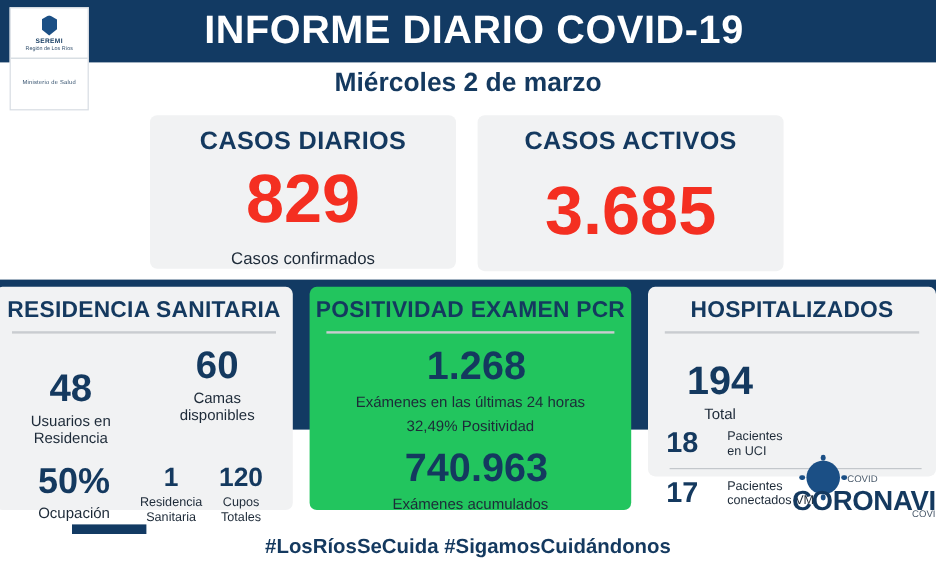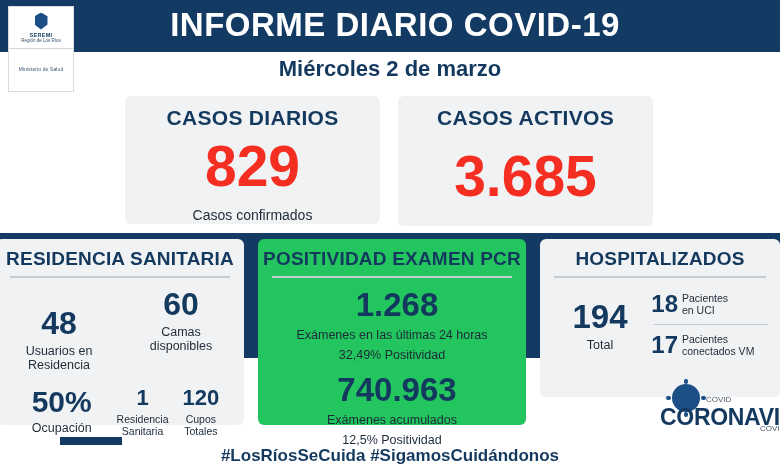--- a/index.html
+++ b/index.html
@@ -100,25 +100,25 @@
   .n-50 { font-size: 30px; }
   .cell-rs { width: 62px; text-align: center; }
   .n-1 { font-size: 22px; }
   .cell-cupos { width: 62px; text-align: center; }
   .n-120 { font-size: 22px; }
   .lbl-sm { color: #1d2a38; font-size: 10.5px; line-height: 1.15; margin-top: 2px; }
 
   .pcr-num { text-align: center; color: #14395f; font-weight: bold; font-size: 33px; margin-top: 8px; padding-left: 10px; }
   .pcr-line { text-align: center; color: #1d2a38; font-size: 12.5px; margin-top: 4px; line-height: 1.25; }
 
-  .hosp-body { display: flex; margin-top: 8px; padding: 0 12px; }
+  .hosp-body { display: flex; margin-top: 8px; padding: 0 12px; flex-direction: column; }
   .hosp-total { width: 96px; text-align: center; padding-top: 12px; }
   .n-194 { font-size: 33px; }
   .hosp-right { flex: 1; }
-  .hosp-item { display: flex; align-items: center; gap: 4px; padding: 4px 0; }
+  .hosp-item { display: flex; align-items: center; gap: 24px; padding: 4px 0; }
   .hosp-num { font-size: 24px; color: #14395f; font-weight: bold; min-width: 30px; text-align: right; }
   .hosp-lbl { font-size: 10.5px; color: #1d2a38; line-height: 1.15; }
   .hosp-div { height: 1px; background: #c3c7cb; margin: 2px 0 2px 6px; }
 
   
   .corona { position: absolute; left: 660px; top: 378px; width: 120px; height: 60px; }
   .corona-virus {
     position: absolute; left: 12px; top: 6px; width: 28px; height: 28px;
     border-radius: 50%; background: #1b4f85;
   }
@@ -209,21 +209,20 @@
 </div>
 
 <div class="panel-pcr">
   <div class="panel-title">POSITIVIDAD EXAMEN PCR</div>
   <div class="hr-line"></div>
   <div class="pcr-num">1.268</div>
   <div class="pcr-line">Exámenes en las últimas 24 horas</div>
   <div class="pcr-line">32,49% Positividad</div>
   <div class="pcr-num">740.963</div>
   <div class="pcr-line">Exámenes  acumulados</div>
-  <div class="pcr-line">12,5% Positividad</div>
 </div>
 
 <div class="panel-hosp">
   <div class="panel-title">HOSPITALIZADOS</div>
   <div class="hr-line"></div>
   <div class="hosp-body">
     <div class="hosp-total">
       <div class="num-navy n-194">194</div>
       <div class="lbl">Total</div>
     </div>

